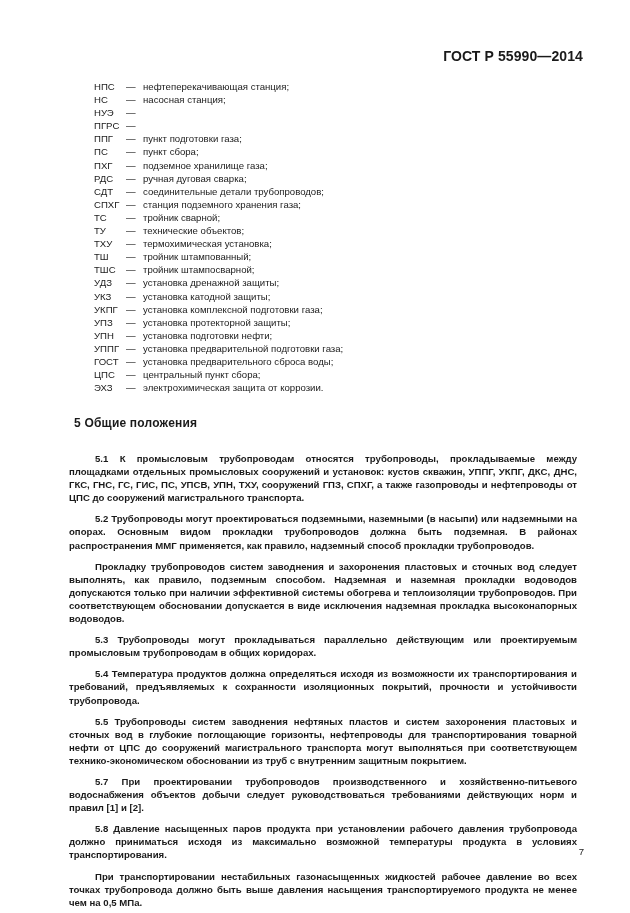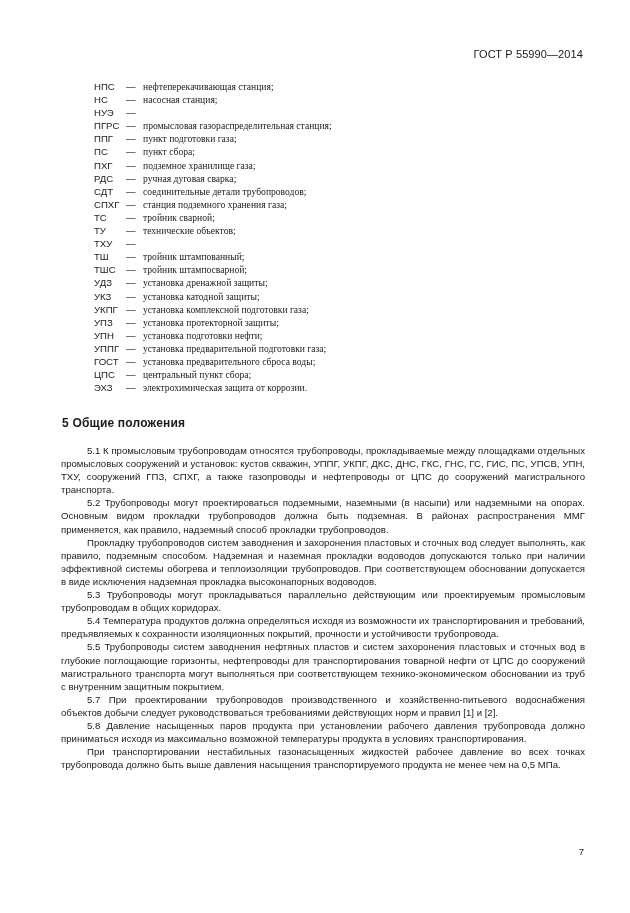--- a/index.html
+++ b/index.html
@@ -2,39 +2,39 @@
 <html><head>
 <meta charset="utf-8">
 <style>
   html, body { margin: 0; padding: 0; background: #ffffff; }
   body {
     width: 630px; height: 913px; position: relative; overflow: hidden;
     font-family: "Liberation Sans", sans-serif; color: #1a1a1a;
   }
   .header {
     position: absolute; top: 48px; right: 47px;
-    font-size: 11px; font-weight: normal; letter-spacing: 0.1px;
+    font-size: 14px; font-weight: bold; letter-spacing: 0.1px;
   }
   .abbr-list {
     position: absolute; top: 80px; left: 74px; width: 480px;
     font-size: 9.6px; line-height: 13.1px;
   }
   .abbr-row { display: flex; white-space: nowrap; padding-left: 20px; }
   .abbr-term { width: 32px; flex: none; }
   .abbr-dash { width: 17px; flex: none; text-align: left; }
-  .abbr-def { flex: 1; font-family: Liberation Serif, serif; }
+  .abbr-def { flex: 1; }
   .section-title {
-    position: absolute; top: 416px; left: 62px;
+    position: absolute; top: 416px; left: 74px;
     font-size: 12px; font-weight: bold; letter-spacing: 0.2px;
   }
   .body-text {
     position: absolute; top: 444px; left: 61px; width: 524px;
     font-size: 9.6px; line-height: 13.1px; text-align: justify;
   }
-  .body-text p { margin: 0; text-indent: 26px; }
+  .body-text p { margin: 8px; text-indent: 26px; font-weight: bold; }
   .page-number {
     position: absolute; top: 846px; right: 46px; font-size: 9.6px;
   }
 </style>
 </head>
 <body>
 
 <div class="header">ГОСТ Р 55990—2014</div>
 
 <div class="abbr-list">
@@ -48,21 +48,20 @@
       <span class="abbr-dash">—</span>
       <span class="abbr-def">насосная станция;</span>
     </div>
   <div class="abbr-row">
       <span class="abbr-term">НУЭ</span>
       <span class="abbr-dash">—</span>
     </div>
   <div class="abbr-row">
       <span class="abbr-term">ПГРС</span>
       <span class="abbr-dash">—</span>
-      <span class="abbr-def">промысловая газораспределительная станция;</span>
     </div>
   <div class="abbr-row">
       <span class="abbr-term">ППГ</span>
       <span class="abbr-dash">—</span>
       <span class="abbr-def">пункт подготовки газа;</span>
     </div>
   <div class="abbr-row">
       <span class="abbr-term">ПС</span>
       <span class="abbr-dash">—</span>
       <span class="abbr-def">пункт сбора;</span>
@@ -93,20 +92,21 @@
       <span class="abbr-def">тройник сварной;</span>
     </div>
   <div class="abbr-row">
       <span class="abbr-term">ТУ</span>
       <span class="abbr-dash">—</span>
       <span class="abbr-def">технические объектов;</span>
     </div>
   <div class="abbr-row">
       <span class="abbr-term">ТХУ</span>
       <span class="abbr-dash">—</span>
+      <span class="abbr-def">термохимическая установка;</span>
     </div>
   <div class="abbr-row">
       <span class="abbr-term">ТШ</span>
       <span class="abbr-dash">—</span>
       <span class="abbr-def">тройник штампованный;</span>
     </div>
   <div class="abbr-row">
       <span class="abbr-term">ТШС</span>
       <span class="abbr-dash">—</span>
       <span class="abbr-def">тройник штампосварной;</span>

